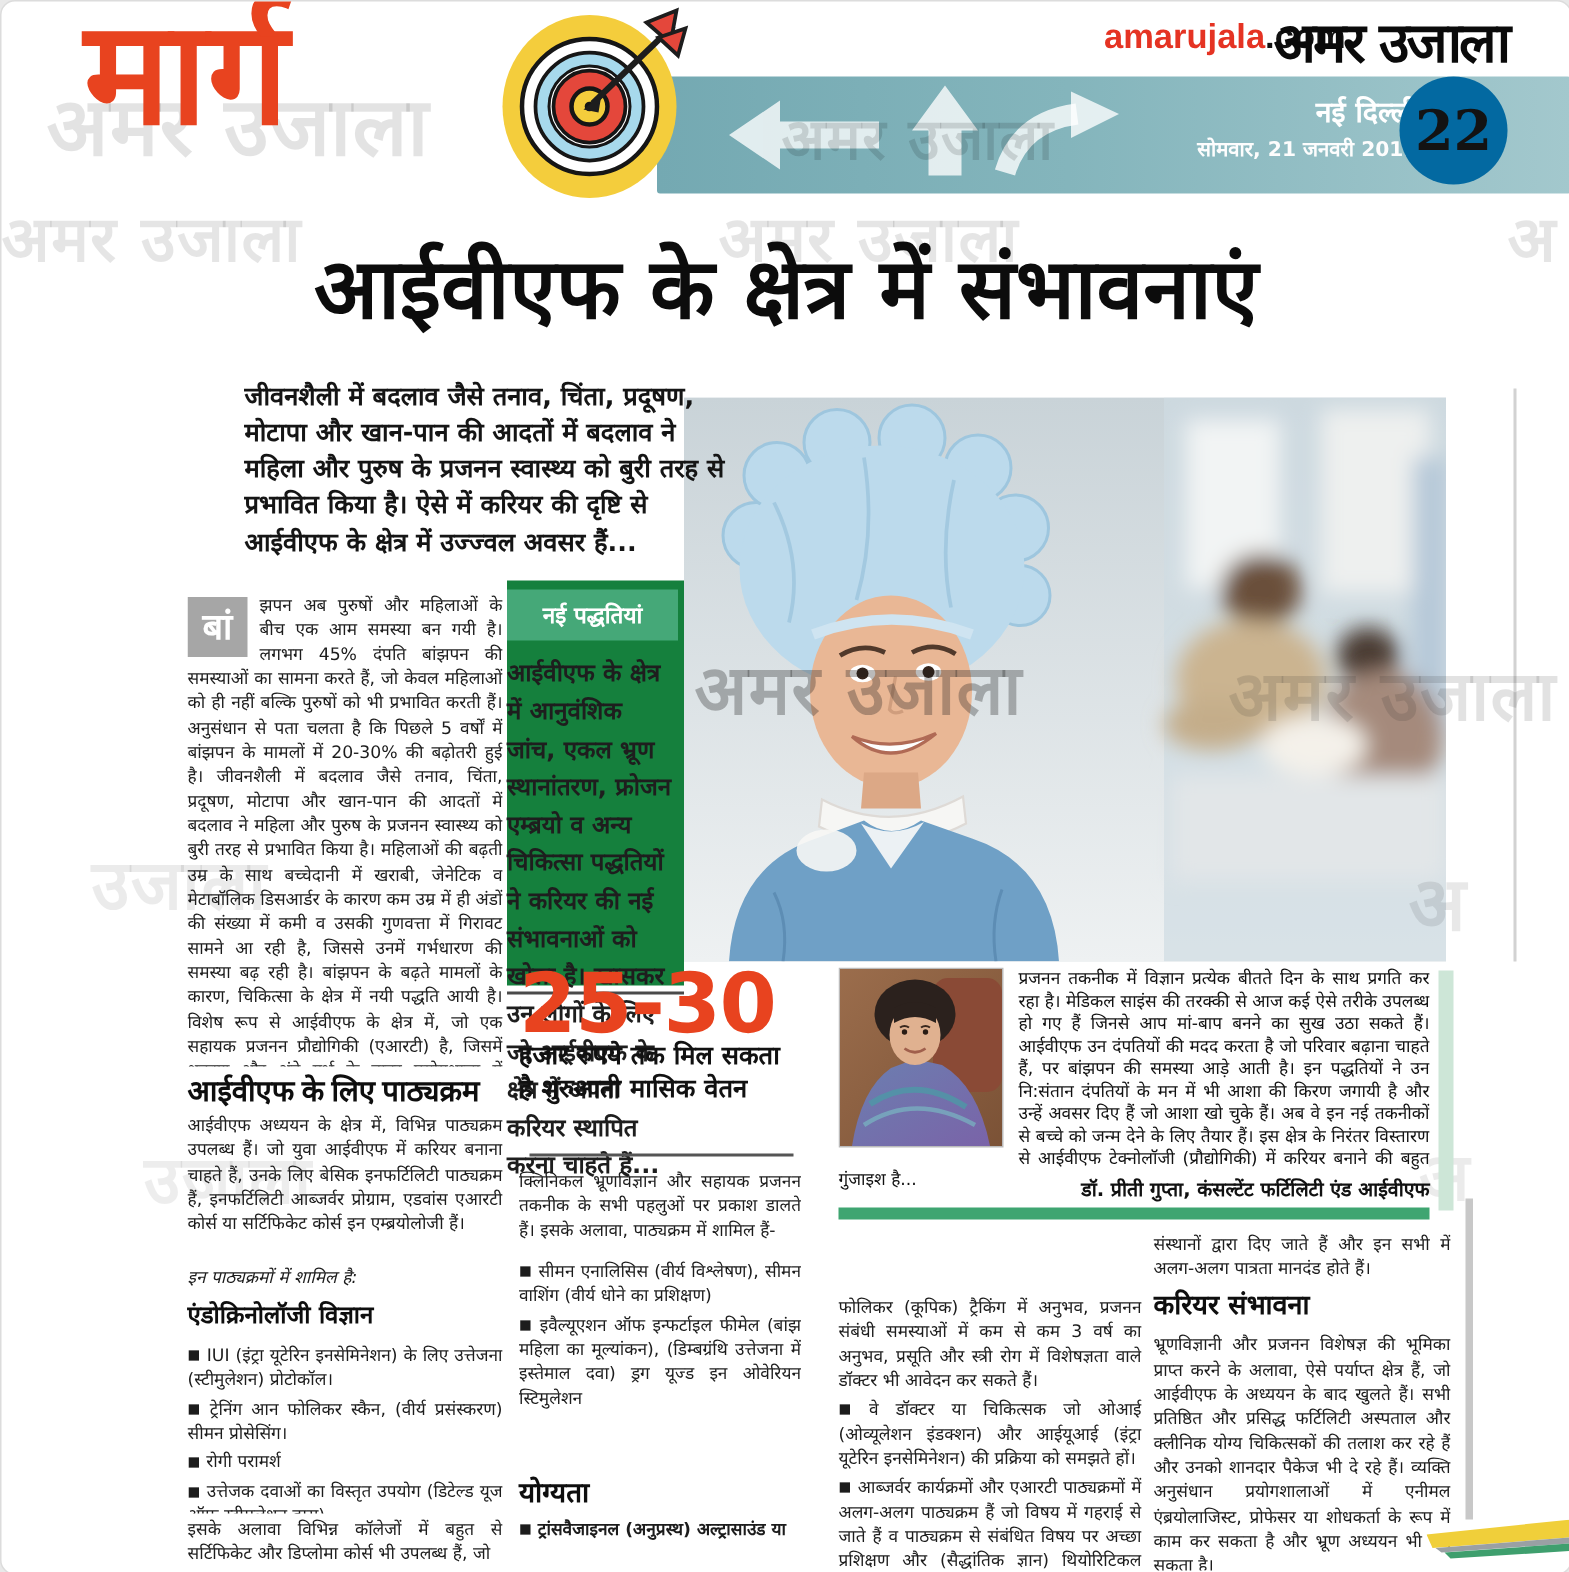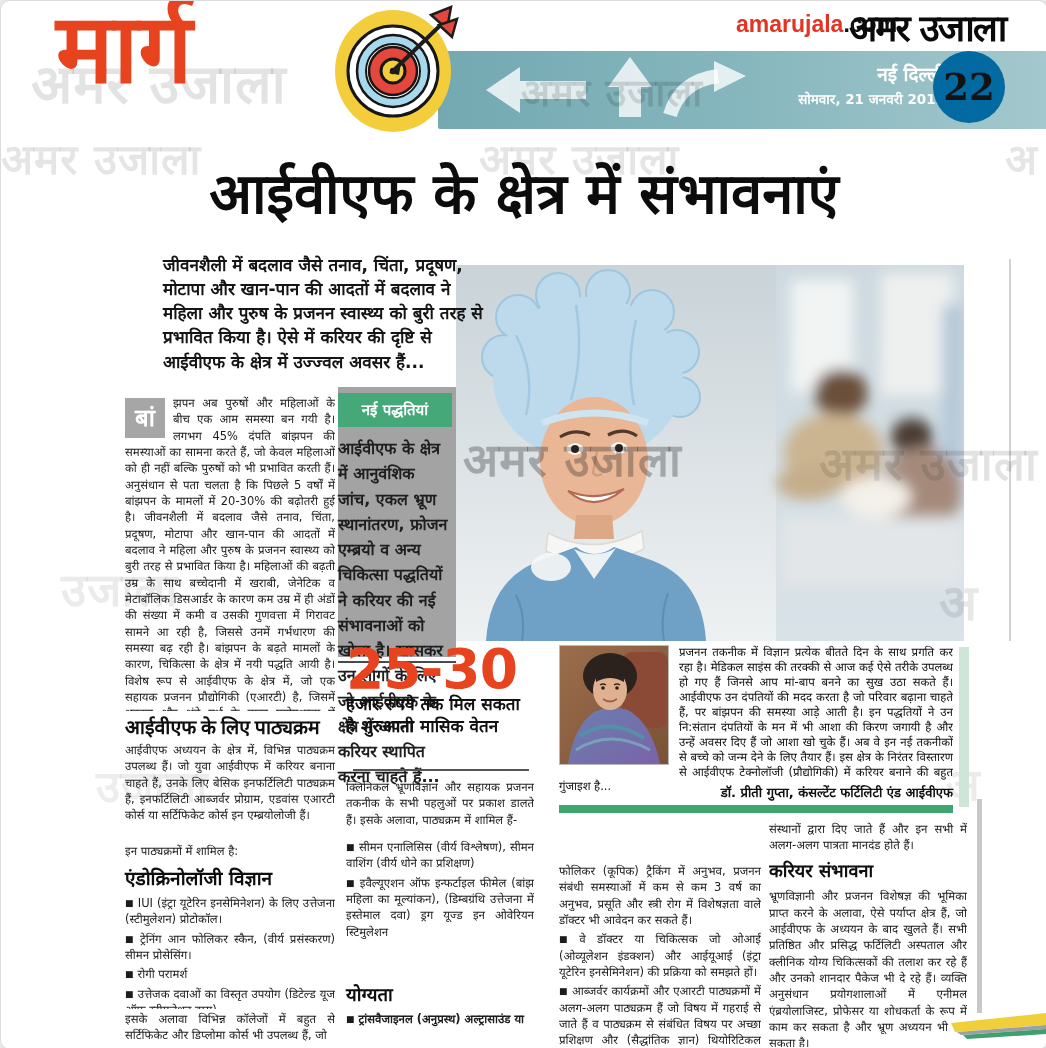--- a/index.html
+++ b/index.html
@@ -19,21 +19,21 @@
   .siteurl .red{color:#e53323;} .siteurl .blk{color:#111;}
   .brand{left:848px;top:0px;font-size:37px;font-weight:bold;color:#0a0a0a;letter-spacing:-2px;z-index:5;}
   
   .headline{left:60px;top:158px;width:926px;text-align:center;font-size:56px;font-weight:bold;color:#0c0c0c;
             white-space:nowrap;z-index:3;line-height:1.25;}
   .lead{left:127px;top:252px;width:320px;font-size:17px;font-weight:bold;line-height:1.42;color:#151515;z-index:3;text-align:left;margin-left:35px;}
   
   .mainphoto{left:455px;top:264px;width:508px;height:376px;overflow:hidden;z-index:1;background:#dfe5e8;}
   .photoline{left:1008px;top:258px;width:2px;height:382px;background:#d2d2d2;z-index:1;}
   
-  .sidebar{left:337px;top:386px;width:118px;height:270px;background:#a3a3a3;z-index:3;}
+  .sidebar{left:337px;top:386px;width:118px;height:270px;background:#15803d;z-index:3;}
   .sidebar-head{width:114px;height:34px;background:#45a878;color:#fff;font-size:15px;font-weight:bold;
                 text-align:center;line-height:34px;margin-top:6px;}
   .sidebar-body{margin-top:9px;font-size:16px;font-weight:bold;line-height:1.58;color:#1e1e1e;width:112px;}
   .sidebar-rule{left:337px;top:660px;width:118px;height:2px;background:#4a4a4a;z-index:3;}
   
   .bt{font-size:11.5px;line-height:1.42;text-align:justify;color:#1c1c1c;z-index:3;}
   .bt p{margin:0 0 3px 0;}
   .h2{font-weight:bold;color:#0e0e0e;z-index:3;}
   .dropcap{float:left;width:40px;height:40px;background:#a6a6a6;color:#fff;font-size:24px;font-weight:bold;
            text-align:center;line-height:40px;margin:3px 8px 2px 0;}
@@ -178,22 +178,22 @@
     <div class="sidebar-head">नई पद्धतियां</div>
     <div class="sidebar-body">आईवीएफ के क्षेत्र में आनुवंशिक जांच, एकल भ्रूण स्थानांतरण, फ्रोजन एम्ब्रयो व अन्य चिकित्सा पद्धतियों ने करियर की नई संभावनाओं को खोला है। खासकर उन लोगों के लिए जो आईवीएफ के क्षेत्र में अपना करियर स्थापित करना चाहते हैं...</div>
   </div>
   <div class="abs sidebar-rule"></div>
 
   <div class="abs bt hidden" style="left:124px;top:394px;width:210px;height:316px;">
     <span class="dropcap">बां</span><span>झपन अब पुरुषों और महिलाओं के बीच एक आम समस्या बन गयी है। लगभग 45% दंपति बांझपन की समस्याओं का सामना करते हैं, जो केवल महिलाओं को ही नहीं बल्कि पुरुषों को भी प्रभावित करती हैं। अनुसंधान से पता चलता है कि पिछले 5 वर्षों में बांझपन के मामलों में 20-30% की बढ़ोतरी हुई है। जीवनशैली में बदलाव जैसे तनाव, चिंता, प्रदूषण, मोटापा और खान-पान की आदतों में बदलाव ने महिला और पुरुष के प्रजनन स्वास्थ्य को बुरी तरह से प्रभावित किया है। महिलाओं की बढ़ती उम्र के साथ बच्चेदानी में खराबी, जेनेटिक व मेटाबॉलिक डिसआर्डर के कारण कम उम्र में ही अंडों की संख्या में कमी व उसकी गुणवत्ता में गिरावट सामने आ रही है, जिससे उनमें गर्भधारण की समस्या बढ़ रही है। बांझपन के बढ़ते मामलों के कारण, चिकित्सा के क्षेत्र में नयी पद्धति आयी है। विशेष रूप से आईवीएफ के क्षेत्र में, जो एक सहायक प्रजनन प्रौद्योगिकी (एआरटी) है, जिसमें शुक्राणु और अंडे गर्भ के बाहर प्रयोगशाला में अनुकूल परिस्थितियों में निषेचित किए जाते हैं।</span>
   </div>
   <div class="abs h2" style="left:124px;top:712px;font-size:19.5px;font-family:Liberation Serif, serif;">आईवीएफ के लिए पाठ्यक्रम</div>
   <div class="abs bt hidden" style="left:124px;top:741px;width:210px;height:99px;">आईवीएफ अध्ययन के क्षेत्र में, विभिन्न पाठ्यक्रम उपलब्ध हैं। जो युवा आईवीएफ में करियर बनाना चाहते हैं, उनके लिए बेसिक इनफर्टिलिटी पाठ्यक्रम हैं, इनफर्टिलिटी आब्जर्वर प्रोग्राम, एडवांस एआरटी कोर्स या सर्टिफिकेट कोर्स इन एम्ब्रयोलोजी हैं।</div>
-  <div class="abs bt" style="left:124px;top:842px;width:210px;">इन पाठ्यक्रमों में शामिल है:</div>
-  <div class="abs h2" style="left:124px;top:864px;font-size:19px;text-align:center;">एंडोक्रिनोलॉजी विज्ञान</div>
+  <div class="abs bt" style="left:124px;top:842px;width:210px;font-style:italic;">इन पाठ्यक्रमों में शामिल है:</div>
+  <div class="abs h2" style="left:124px;top:864px;font-size:16px;text-align:center;">एंडोक्रिनोलॉजी विज्ञान</div>
   <div class="abs bt hidden" style="left:124px;top:894px;width:210px;height:114px;">
     <p><span class="bm">■</span><span>IUI (इंट्रा यूटेरिन इनसेमिनेशन) के लिए उत्तेजना (स्टीमुलेशन) प्रोटोकॉल।</span></p>
     <p><span class="bm">■</span><span>ट्रेनिंग आन फोलिकर स्कैन, (वीर्य प्रसंस्करण) सीमन प्रोसेसिंग।</span></p>
     <p><span class="bm">■</span><span>रोगी परामर्श</span></p>
     <p><span class="bm">■</span><span>उत्तेजक दवाओं का विस्तृत उपयोग (डिटेल्ड यूज ऑफ स्टीमुलेशन ड्रग्स)</span></p>
   </div>
   <div class="abs bt hidden" style="left:124px;top:1010px;width:210px;height:34px;">इसके अलावा विभिन्न कॉलेजों में बहुत से सर्टिफिकेट और डिप्लोमा कोर्स भी उपलब्ध हैं, जो</div>
 
   <div class="abs salary-num">25-30</div>
   <div class="abs salary-cap">हजार रुपये तक मिल सकता है शुरुआती मासिक वेतन</div>

